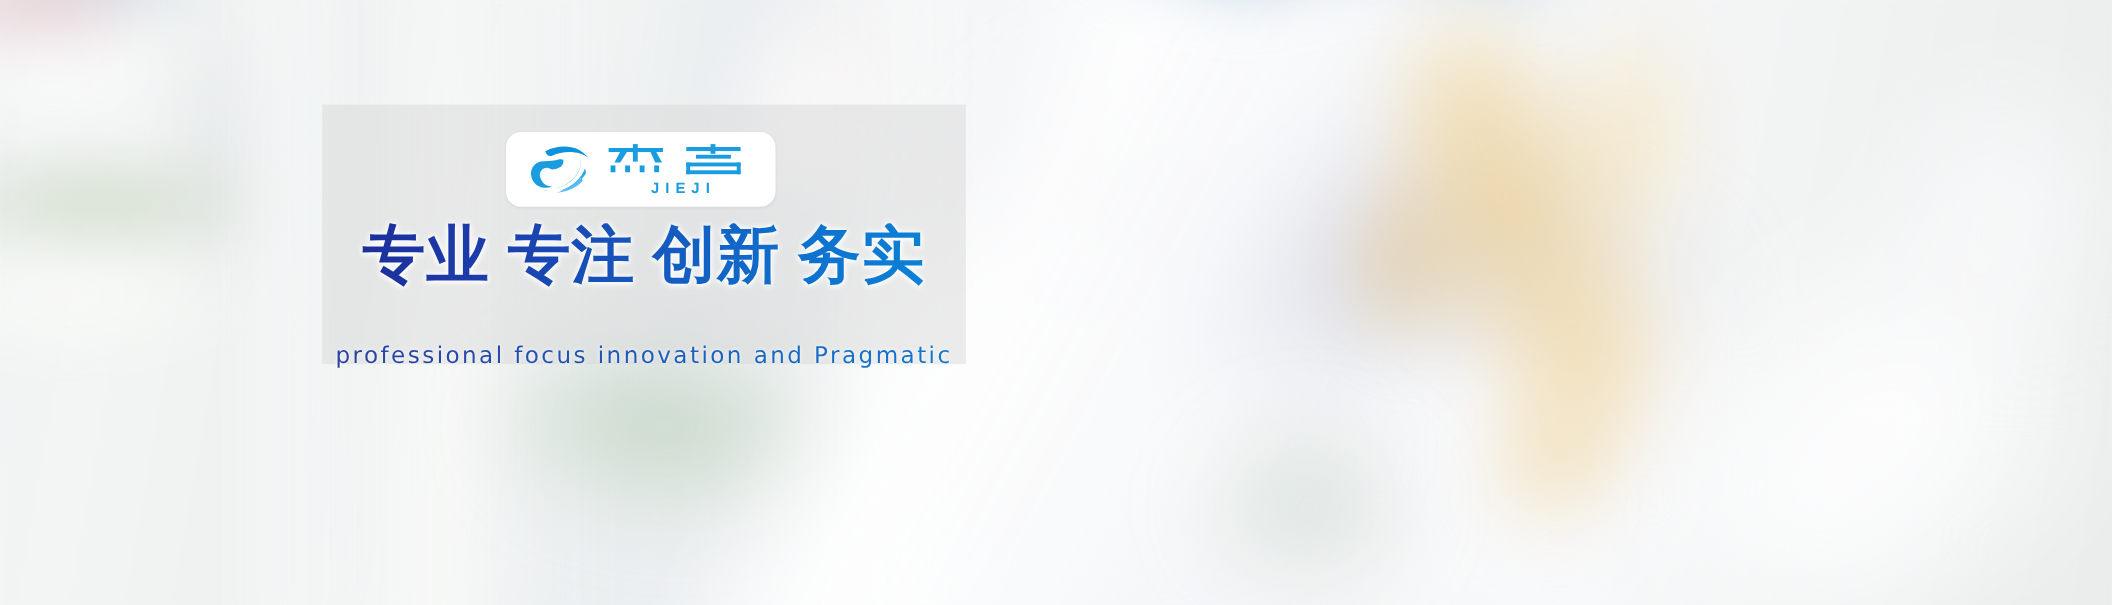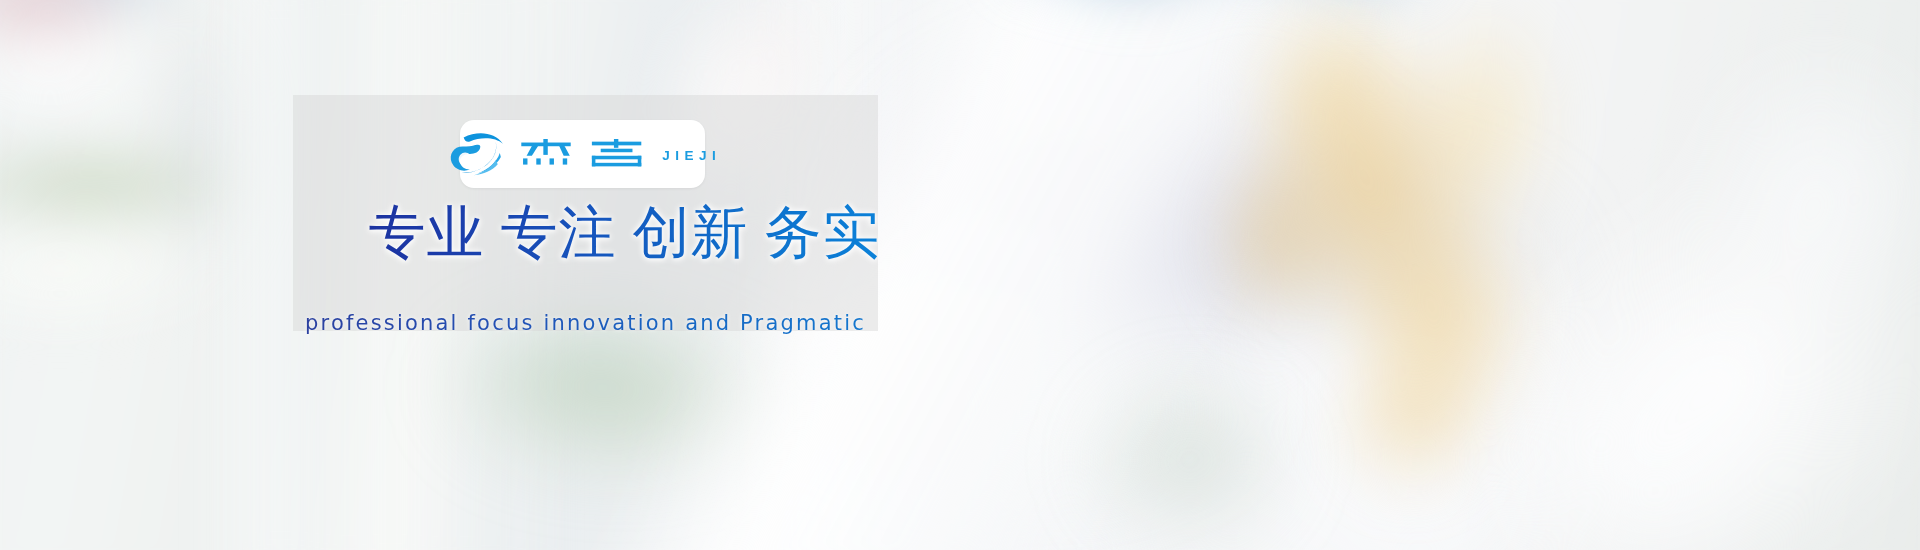--- a/index.html
+++ b/index.html
@@ -121,42 +121,41 @@
 
   
   #logo-pill{
     position:absolute;left:167px;top:25px;
     width:245px;height:68px;
     background:#ffffff;border-radius:14px;
     display:flex;align-items:center;justify-content:center;gap:10px;
     box-shadow:0 1px 3px rgba(0,0,0,.06);
   }
   #logo-mark{width:62px;height:52px;flex:0 0 auto;}
-  #logo-word{display:flex;flex-direction:row;align-items:center;line-height:1;}
+  #logo-word{display:flex;flex-direction:column;align-items:center;line-height:1;}
   #logo-cn{height:30px;}
   #logo-en{
     font-size:13.5px;font-weight:700;color:#1a9ce0;
     letter-spacing:5.5px;text-indent:5.5px;margin-top:3px;
     font-family:"Liberation Sans",sans-serif;
   }
 
   
   #headline{
     position:absolute;left:0;top:108px;width:585px;
     text-align:center;
-    font-size:57px;line-height:1.05;font-weight:400;
+    font-size:57px;line-height:1.05;font-weight:700;
     letter-spacing:1px;
     font-family:"DejaVu Sans","Liberation Sans",sans-serif;
     background:linear-gradient(95deg,#1b2a96 0%,#1c3aa8 22%,#1655bd 48%,#0f6fcb 72%,#0a86dc 100%);
     -webkit-background-clip:text;background-clip:text;
     color:transparent;-webkit-text-fill-color:transparent;
     filter:drop-shadow(0 0 3px rgba(255,255,255,.95))
            drop-shadow(0 1px 2px rgba(255,255,255,.8));
     white-space:nowrap;
-    padding-left:39px;
   }
   #headline .sp{display:inline-block;width:16px;}
 
   
   #subtitle{
     position:absolute;left:0;top:182px;width:585px;
     text-align:center;
     font-size:21px;font-weight:400;letter-spacing:2.2px;
     font-family:"DejaVu Sans","Liberation Sans",sans-serif;
     background:linear-gradient(95deg,#2b3f9e 0%,#2350b4 35%,#1668c4 70%,#1478cf 100%);

